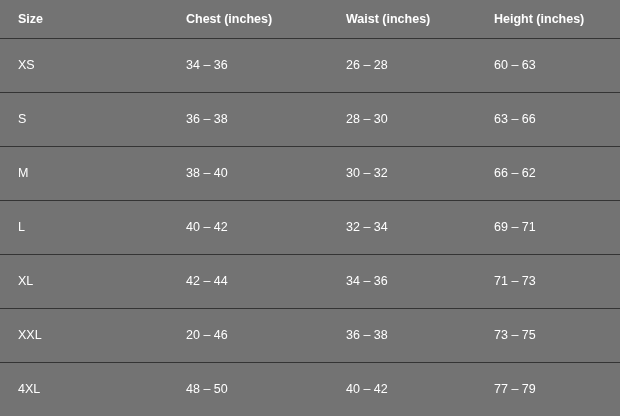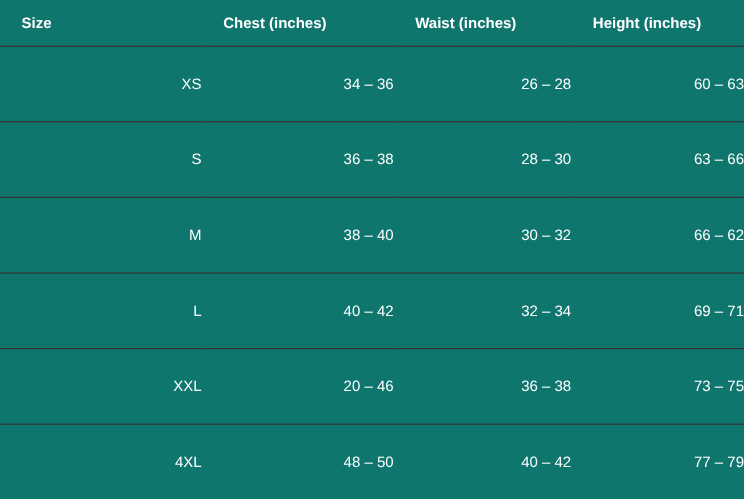--- a/index.html
+++ b/index.html
@@ -11,21 +11,21 @@
     width: 620px;
     height: 416px;
     overflow: hidden;
     font-family: "Liberation Sans", sans-serif;
     color: #ffffff;
   }
   .size-chart {
     width: 620px;
     height: 416px;
     box-sizing: border-box;
-    background: #0f766e;
+    background: #737373;
     display: flex;
     flex-direction: column;
   }
   table.chart-table {
     width: 100%;
     height: 100%;
     border-collapse: collapse;
     table-layout: fixed;
   }
   table.chart-table th,
@@ -39,21 +39,20 @@
   }
   table.chart-table th {
     font-weight: bold;
     color: #ffffff;
     height: 38px;
   }
   table.chart-table td {
     font-weight: normal;
     color: #ffffff;
     height: 47px;
-    text-align: right;
   }
   table.chart-table tbody tr:last-child td {
     border-bottom: none;
   }
   col.col-size { width: 168px; }
   col.col-chest { width: 160px; }
   col.col-waist { width: 148px; }
   col.col-height { width: 144px; }
 </style>
 </head>
@@ -94,20 +93,26 @@
         <td>30 – 32</td>
         <td>66 – 62</td>
       </tr>
       <tr>
         <td>L</td>
         <td>40 – 42</td>
         <td>32 – 34</td>
         <td>69 – 71</td>
       </tr>
       <tr>
+        <td>XL</td>
+        <td>42 – 44</td>
+        <td>34 – 36</td>
+        <td>71 – 73</td>
+      </tr>
+      <tr>
         <td>XXL</td>
         <td>20 – 46</td>
         <td>36 – 38</td>
         <td>73 – 75</td>
       </tr>
       <tr>
         <td>4XL</td>
         <td>48 – 50</td>
         <td>40 – 42</td>
         <td>77 – 79</td>

